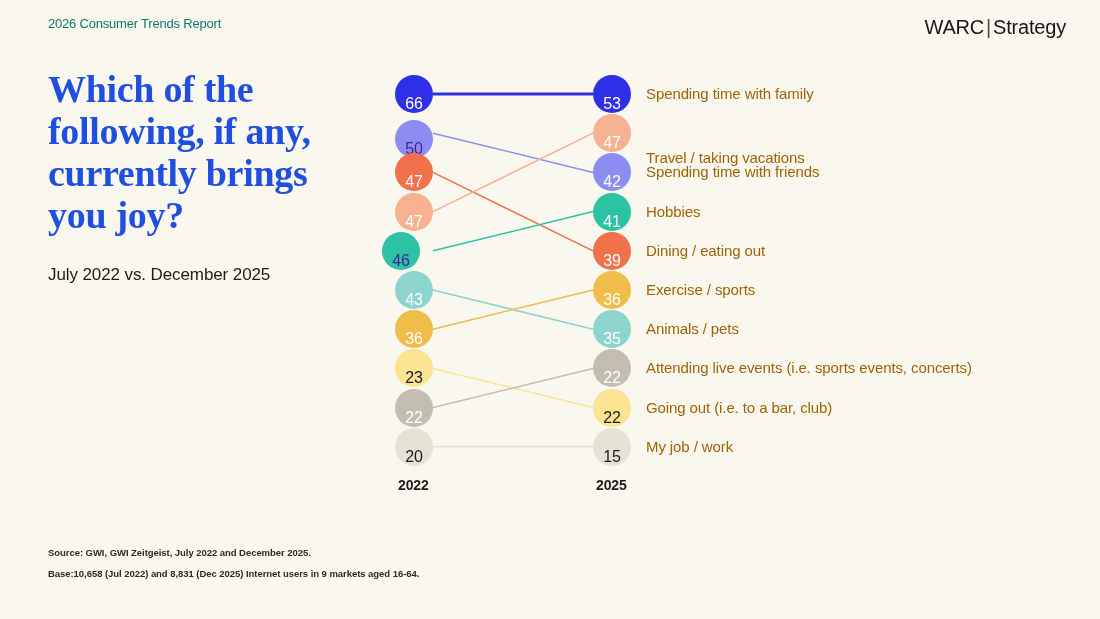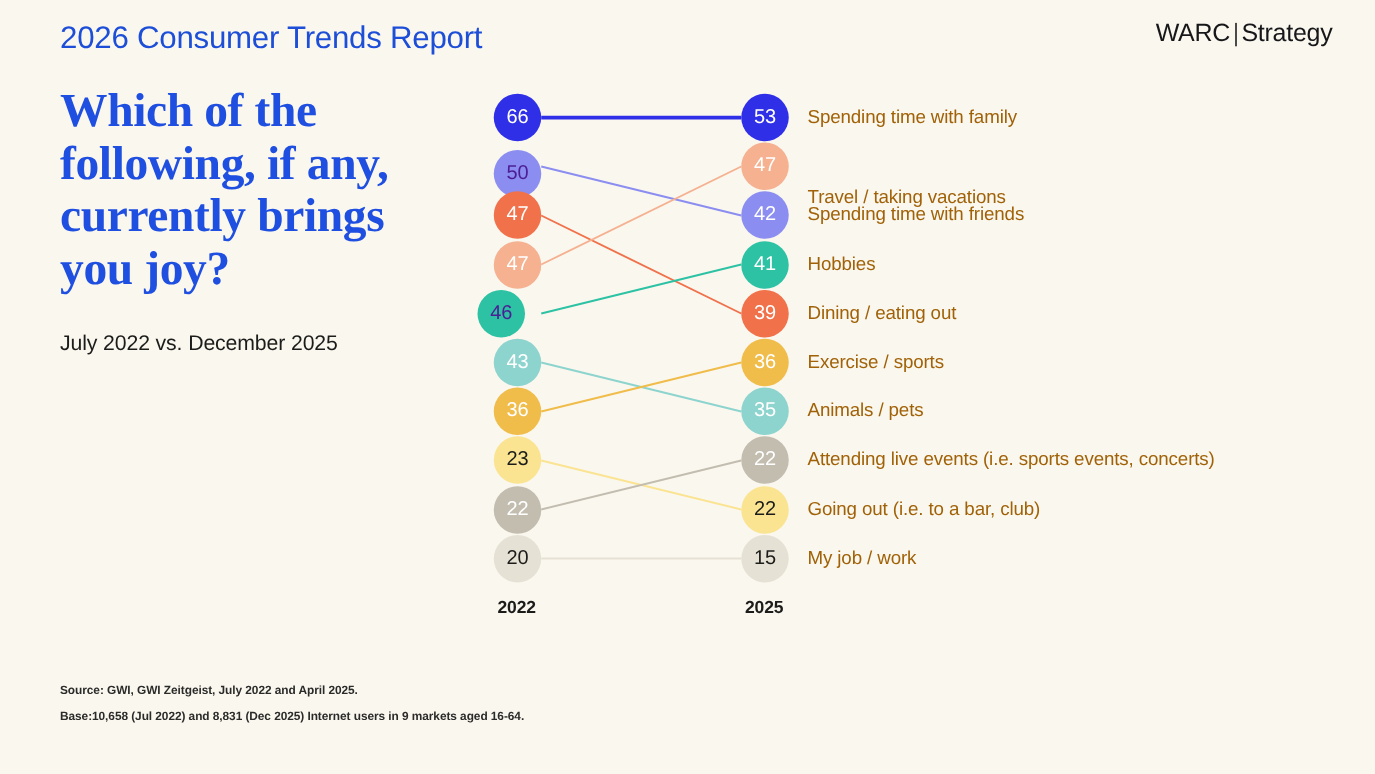--- a/index.html
+++ b/index.html
@@ -18,23 +18,23 @@
     position: absolute;
     inset: 0;
     background: #faf7ef;
   }
 
   
   #report-title {
     position: absolute;
     left: 48px;
     top: 16px;
-    font-size: 25px;
+    font-size: 13px;
     font-weight: 400;
-    color: #1d4ed8;
+    color: #0f766e;
     letter-spacing: -0.2px;
   }
   #brand {
     position: absolute;
     right: 34px;
     top: 16px;
     font-size: 20px;
     color: #17171a;
     letter-spacing: -0.2px;
     white-space: nowrap;
@@ -80,21 +80,21 @@
     top: 0;
     width: 700px;
     height: 440px;
   }
   .node {
     position: absolute;
     width: 38px;
     height: 38px;
     border-radius: 50%;
     display: flex;
-    align-items: center;
+    align-items: flex-end;
     justify-content: center;
     font-size: 16px;
     font-weight: 500;
     letter-spacing: -0.2px;
     box-sizing: border-box;
   }
   .cat-label {
     position: absolute;
     font-size: 15px;
     color: #a16207;
@@ -222,17 +222,17 @@
         <div class="cat-label" style="left: 266px; top: 260.2px;">Animals / pets</div>
         <div class="cat-label" style="left: 266px; top: 299.4px;">Attending live events (i.e. sports events, concerts)</div>
         <div class="cat-label" style="left: 266px; top: 338.6px;">Going out (i.e. to a bar, club)</div>
         <div class="cat-label" style="left: 266px; top: 377.8px;">My job / work</div>
       </div>
     <div class="axis-label" id="axis-left" style="left: 18px; top: 417px;">2022</div>
     <div class="axis-label" id="axis-right" style="left: 216px; top: 417px;">2025</div>
   </div>
 
   <div id="footnotes">
-    <div>Source: GWI, GWI Zeitgeist, July 2022 and April 2025.</div>
+    <div>Source: GWI, GWI Zeitgeist, July 2022 and December 2025.</div>
     <div>Base:10,658 (Jul 2022) and 8,831 (Dec 2025) Internet users in 9 markets aged 16-64.</div>
   </div>
 
 </div>
 
 </body></html>

